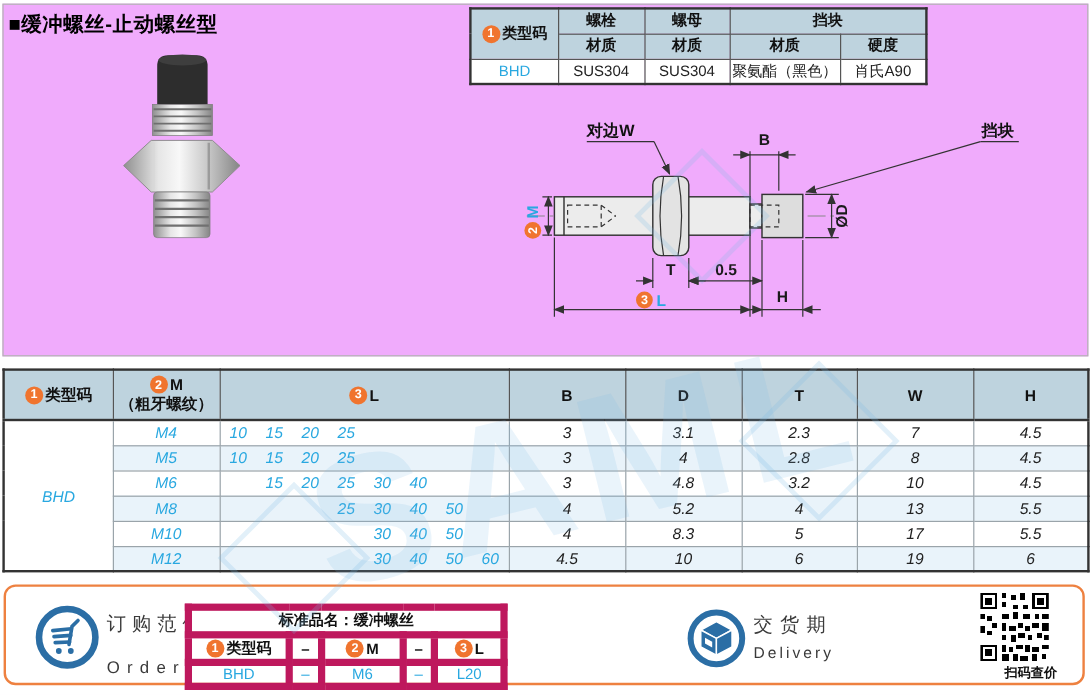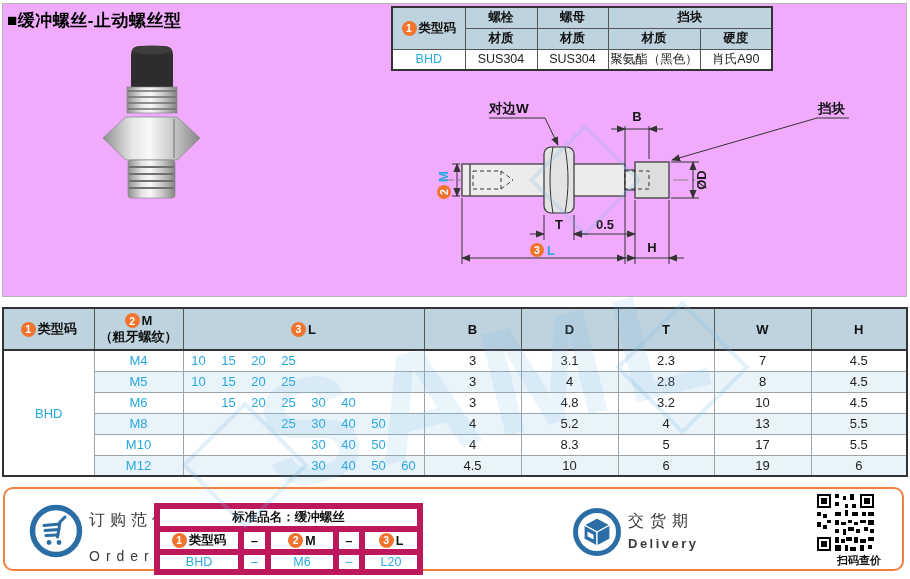--- a/index.html
+++ b/index.html
@@ -31,21 +31,21 @@
   .dim{font-size:13px;font-weight:700;fill:#1a1a1a;}
   .lbl{font-size:13.5px;font-weight:700;fill:#111;}
   .bluedim{font-size:13px;font-weight:700;fill:#29a8e0;}
   .onumc{fill:#f0742e;}
   .onumt{font-size:10.5px;font-weight:700;fill:#fff;text-anchor:middle;}
 
   
   .main-table{position:absolute;left:2px;top:307px;width:904px;border-collapse:collapse;table-layout:fixed;
               font-size:13px;border:2px solid #333;}
   .main-table th{background:#bed3de;border:1px solid #555;font-weight:700;color:#111;height:42px;padding:0;}
-  .main-table td{border:1px solid #9aa4aa;height:21px;padding:0;text-align:center;}
+  .main-table td{border:1px solid #9aa4aa;height:21px;padding:0;text-align:center;font-style:italic;}
   .main-table tr.alt td{background:#e9f3fa;}
   .main-table thead th{border-bottom:2px solid #333;}
   .codecell{font-weight:400;}
   .lgrid{display:grid;grid-template-columns:repeat(8,1fr);width:100%;}
   .lgrid span{text-align:center;}
   .hdr2{line-height:1.25;}
 
   
   .watermark{position:absolute;left:0;top:0;width:910px;height:579px;pointer-events:none;z-index:6;}
   .wm-text{position:absolute;left:255px;top:300px;font-size:150px;font-weight:700;
@@ -55,21 +55,21 @@
   
   .bottom-panel{position:absolute;left:3px;top:487px;width:901px;height:84px;border:2px solid #ee8140;border-radius:10px;background:#fff;}
   .order-text{position:absolute;left:84px;top:21px;color:#3a3a3a;}
   .order-cn{font-size:16px;letter-spacing:5px;}
   .order-en{font-size:14px;letter-spacing:6px;margin-top:17px;}
   .order-table{position:absolute;left:149px;top:14px;border-collapse:collapse;table-layout:fixed;font-size:12.5px;border:1.5px solid #444;}
   .order-table th,.order-table td{border:6px solid #be185d;text-align:center;height:18px;padding:0 4px;}
   .order-table th{font-weight:700;color:#111;background:#fff;}
   .delivery-text{position:absolute;left:623px;top:22px;color:#3a3a3a;}
   .del-cn{font-size:16px;letter-spacing:6px;}
-  .del-en{font-size:13px;letter-spacing:2.5px;margin-top:4px;font-weight:bold;}
+  .del-en{font-size:13px;letter-spacing:2.5px;margin-top:4px;}
   .stock-badge{position:absolute;left:690px;top:28px;width:90px;height:29px;background:#fcf0a2;border:2px solid #f2a93c;
                border-radius:8px;display:flex;align-items:center;justify-content:center;
                font-size:18px;font-weight:700;color:#111;letter-spacing:2px;}
   .qr{position:absolute;left:812px;top:5px;}
   .qr-label{position:absolute;left:806px;top:64px;width:70px;text-align:right;font-size:11px;color:#111;font-weight:bold;}
   .icon-circle{position:absolute;}
 </style>
 </head>
 <body>
 <div id="page">

